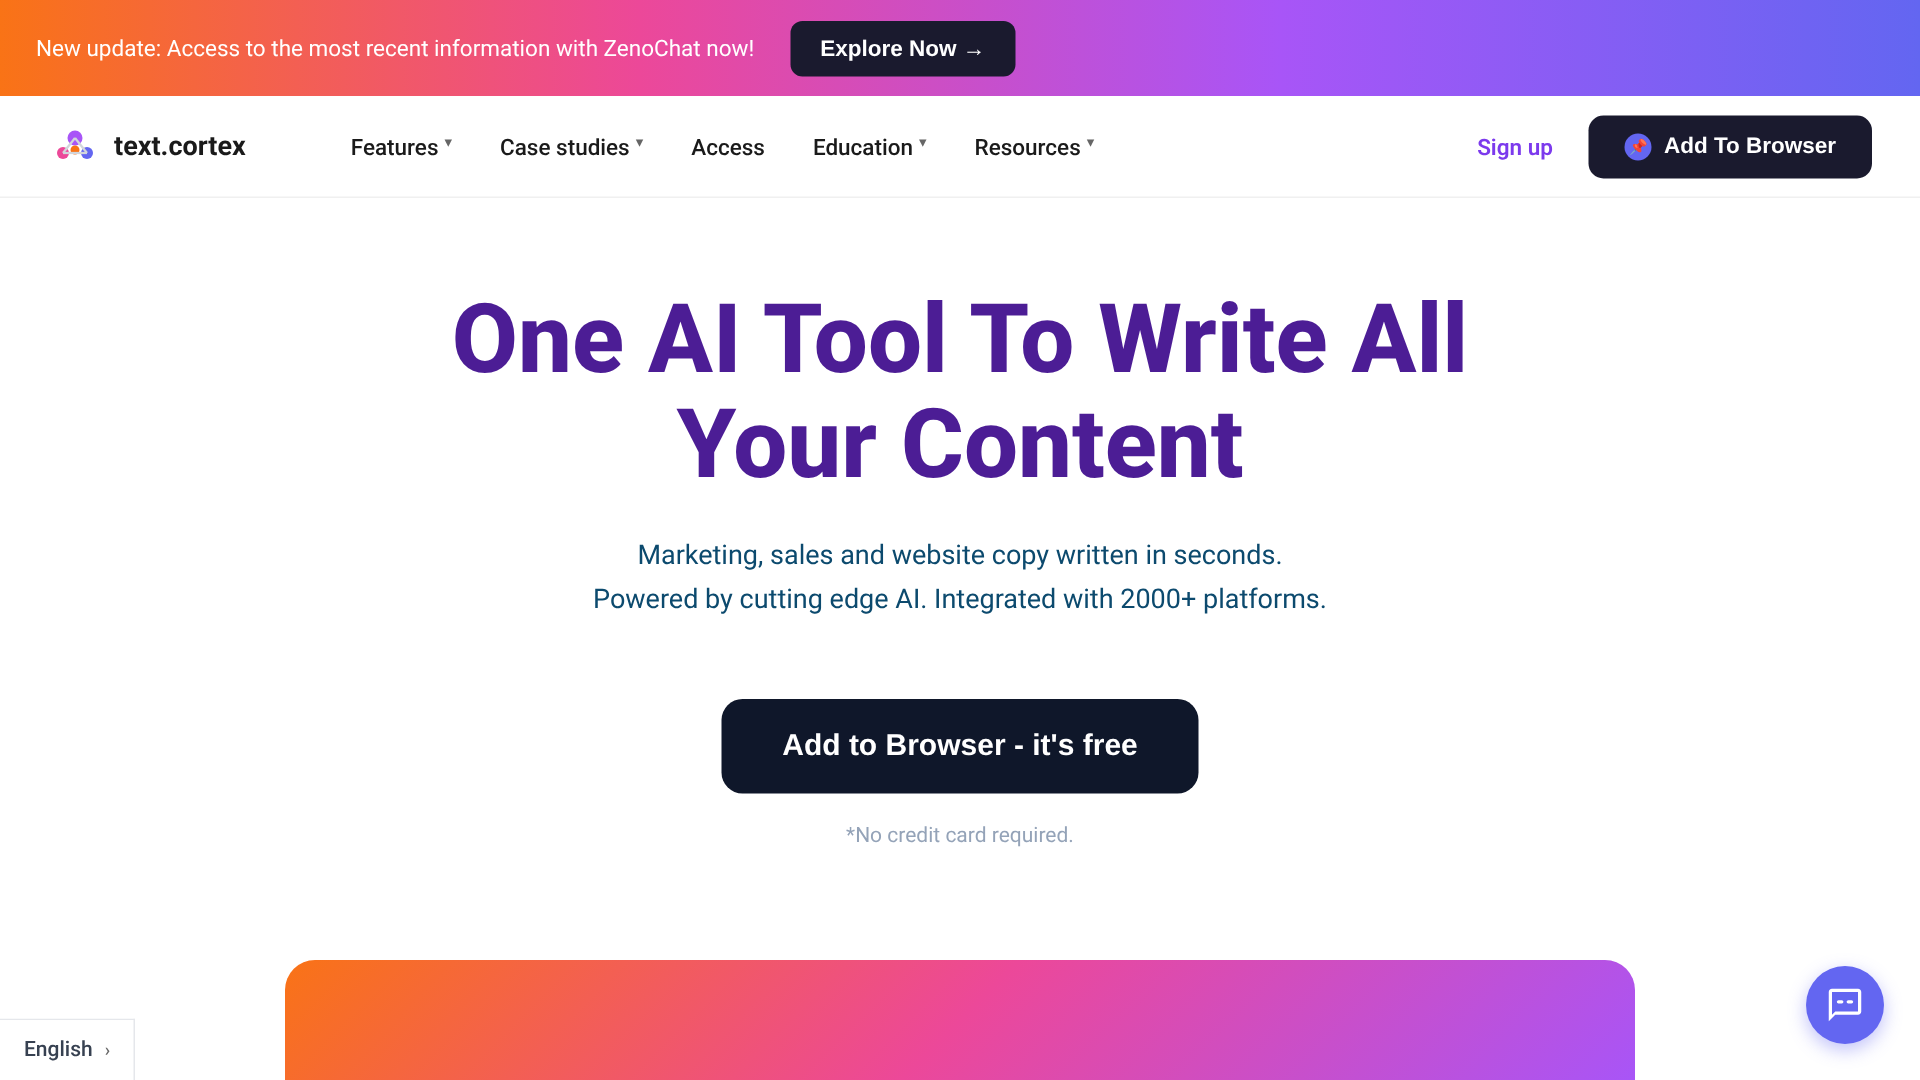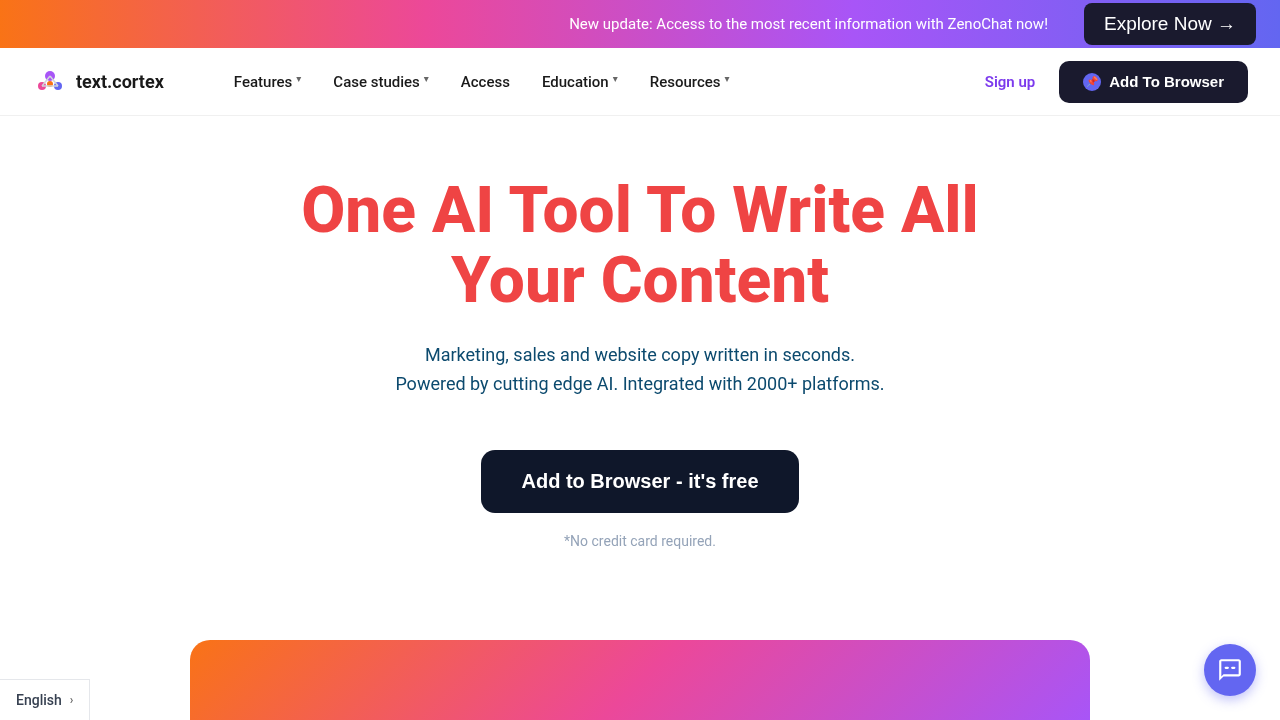--- a/index.html
+++ b/index.html
@@ -3,38 +3,38 @@
   <meta charset="utf-8">
   <style>
     * { margin: 0; padding: 0; box-sizing: border-box; }
     body { font-family: -apple-system, BlinkMacSystemFont, 'Segoe UI', Roboto, sans-serif; width: 1280px; height: 720px; overflow: hidden; position: relative; background: #fff; }
 
     
     .banner {
       background: linear-gradient(90deg, #f97316, #ec4899, #a855f7, #6366f1);
       display: flex;
       align-items: center;
-      justify-content: flex-end;
+      justify-content: flex-start;
       padding: 0 24px;
-      height: 48px;
-      gap: 36px;
+      height: 64px;
+      gap: 24px;
     }
     .banner-text {
       color: #fff;
       font-size: 15px;
       font-weight: 400;
     }
     .banner-btn {
       background: #1a1a2e;
       color: #fff;
       border: none;
       border-radius: 8px;
       padding: 10px 20px;
-      font-size: 19px;
-      font-weight: 400;
+      font-size: 15px;
+      font-weight: 700;
       cursor: pointer;
       display: flex;
       align-items: center;
       gap: 6px;
       white-space: nowrap;
     }
 
     
     .navbar {
       display: flex;
@@ -121,21 +121,21 @@
       display: flex;
       flex-direction: column;
       align-items: center;
       justify-content: center;
       padding: 60px 40px 30px;
       text-align: center;
     }
     .hero-title {
       font-size: 64px;
       font-weight: 800;
-      color: #ef4444;
+      color: #4c1d95;
       line-height: 1.1;
       max-width: 720px;
       margin-bottom: 24px;
     }
     .hero-subtitle {
       font-size: 18px;
       color: #0c4a6e;
       line-height: 1.6;
       margin-bottom: 52px;
     }

